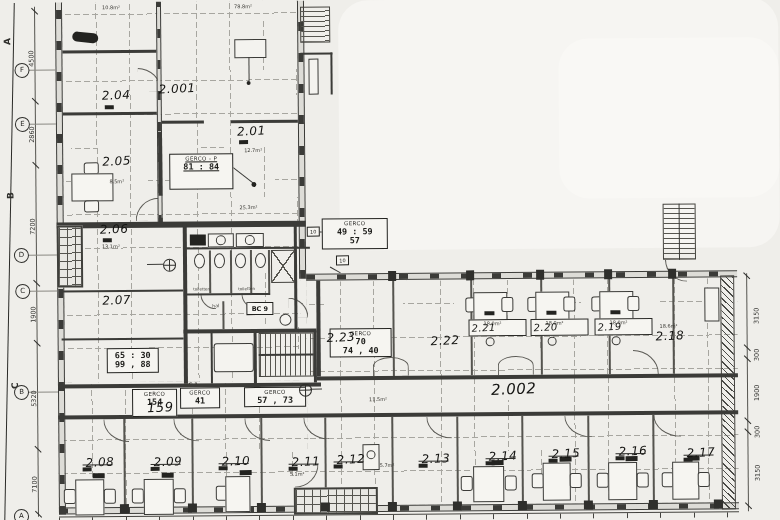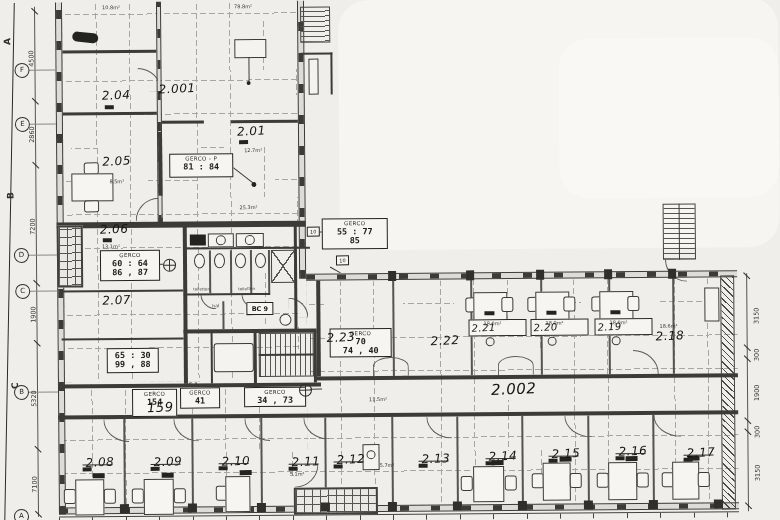--- a/index.html
+++ b/index.html
@@ -283,51 +283,46 @@
   <div class="a pier" style="left:186px;top:502px;width:9px;height:9px;"></div>
   <div class="a pier" style="left:255px;top:502px;width:9px;height:9px;"></div>
   <div class="a pier" style="left:319px;top:502px;width:9px;height:9px;"></div>
   <div class="a pier" style="left:386px;top:502px;width:9px;height:9px;"></div>
   <div class="a pier" style="left:451px;top:502px;width:9px;height:9px;"></div>
   <div class="a pier" style="left:516px;top:502px;width:9px;height:9px;"></div>
   <div class="a pier" style="left:582px;top:502px;width:9px;height:9px;"></div>
   <div class="a pier" style="left:647px;top:502px;width:9px;height:9px;"></div>
   <div class="a pier" style="left:712px;top:502px;width:9px;height:9px;"></div>
 
-  <div class="a box" style="left:170px;top:152px;width:64px;height:24px;">
+  <div class="a box" style="left:170px;top:152px;width:64px;height:36px;text-decoration:underline;">
     <div class="bt">GERCO - P</div>
     <div class="bn">81 : 84</div>
   </div>
   <div class="ln" style="left:234px;top:166px;width:26px;transform:rotate(38deg);"></div>
   <div class="dk" style="left:252px;top:181px;width:5px;height:5px;border-radius:50%;"></div>
   <div class="a box" style="left:322px;top:218px;width:66px;height:31px;">
     <div class="bt">GERCO</div>
-    <div class="bn">55 : 77</div>
-    <div class="bn">85</div>
-  </div>
-  <div class="a box" style="left:100px;top:248px;width:60px;height:31px;">
-    <div class="bt">GERCO</div>
-    <div class="bn">60 : 64</div>
-    <div class="bn">86 , 87</div>
+    <div class="bn">49 : 59</div>
+    <div class="bn">57</div>
   </div>
   <div class="a box" style="left:106px;top:346px;width:52px;height:25px;">
     <div class="bn" style="padding-top:2px;">65 : 30</div>
     <div class="bn">99 , 88</div>
   </div>
   <div class="a box" style="left:131px;top:387px;width:45px;height:28px;">
     <div class="bt">GERCO</div>
     <div class="bn">154</div>
   </div>
   <div class="a box" style="left:179px;top:386px;width:40px;height:21px;">
     <div class="bt">GERCO</div>
     <div class="bn">41</div>
   </div>
   <div class="a box" style="left:243px;top:386px;width:62px;height:20px;">
     <div class="bt">GERCO</div>
-    <div class="bn">34 , 73</div>
+    <div class="bn">57 , 73</div>
   </div>
   <div class="a box" style="left:329px;top:328px;width:62px;height:29px;text-align:center;">
     <div class="bt">GERCO</div>
     <div class="bn">70</div>
     <div class="bn">74 , 40</div>
   </div>
 
   <div class="a box" style="left:307px;top:226px;width:13px;height:10px;">
         <div style="font-size:5px;line-height:9px;">10</div>
       </div>

